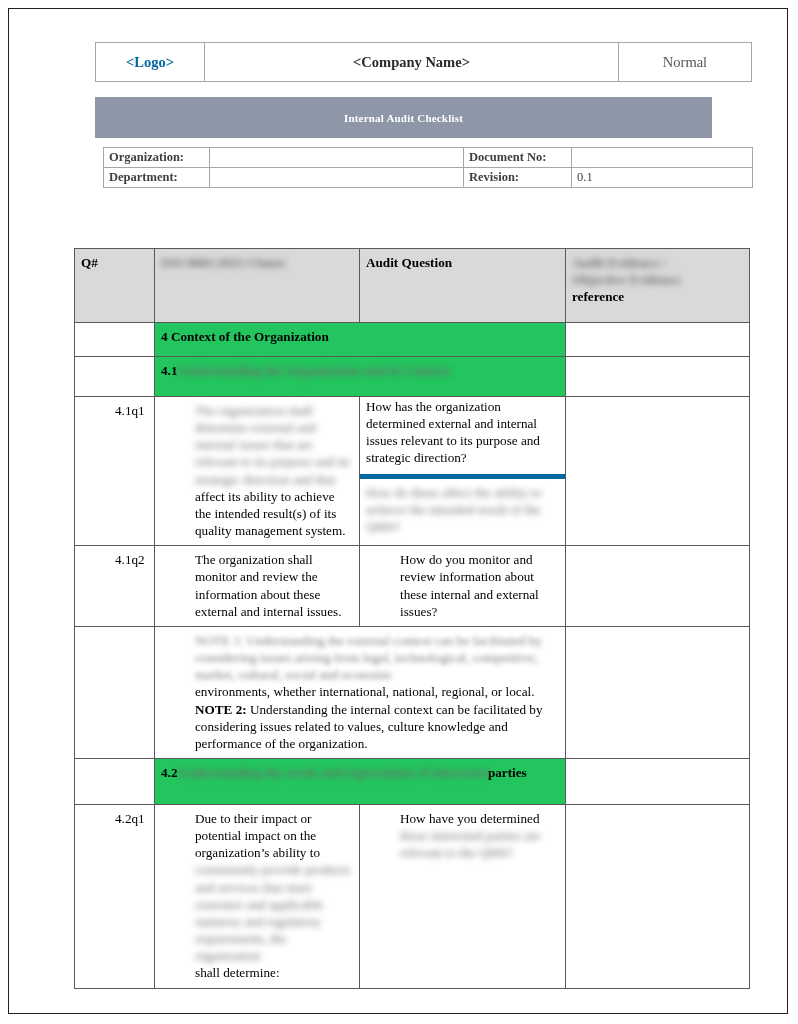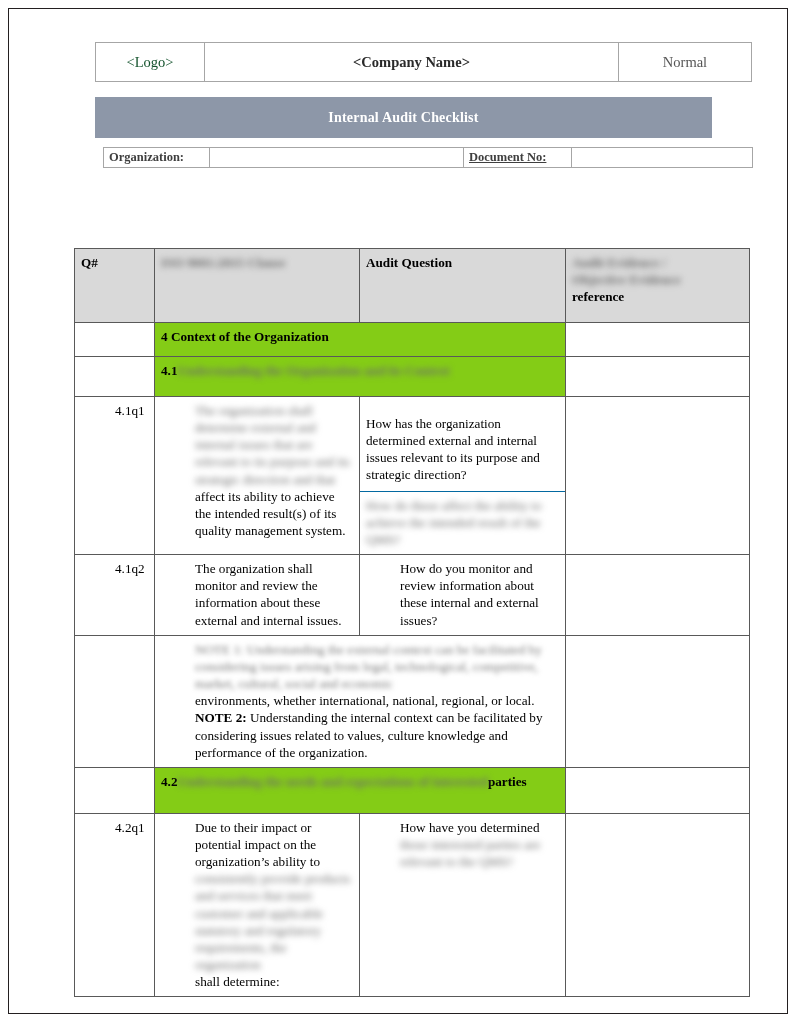--- a/index.html
+++ b/index.html
@@ -46,36 +46,36 @@
     table-layout: fixed;
   }
   .hdr-table td {
     border: 1px solid #a6a6a6;
     height: 38px;
     text-align: center;
     vertical-align: middle;
     font-size: 14.5px;
     padding: 0 6px;
   }
-  .hdr-logo   { width: 96px;  font-weight: normal; color: #14532d; }
+  .hdr-logo   { width: 96px;  font-weight: bold; color: #0369a1; }
   .hdr-name   { width: 401px; font-weight: bold; color: #2a2a2a; }
   .hdr-status { width: 120px; font-weight: normal; color: #555555; }
 
   
   .title-band {
     position: absolute;
     left: 86px;
     top: 88px;
     width: 617px;
     height: 41px;
     box-sizing: border-box;
     background: #8d97a8;
     border: 1px solid #8d97a8;
     color: #ffffff;
-    font-size: 14px;
+    font-size: 11px;
     font-weight: bold;
     display: flex;
     align-items: center;
     justify-content: center;
     letter-spacing: .2px;
   }
 
   
   .meta-table {
     position: absolute;
@@ -89,21 +89,21 @@
   .meta-table td {
     border: 1px solid #a6a6a6;
     height: 19px;
     font-size: 12.5px;
     padding: 0 5px;
     vertical-align: middle;
     color: #3f3f3f;
   }
   .meta-label { font-weight: bold; width: 95px; }
   .meta-val   { width: 243px; }
-  .meta-label2{ font-weight: bold; width: 97px; text-decoration: underline; }
+  .meta-label2{ font-weight: bold; width: 97px; }
   .meta-val2  { width: 170px; }
 
   
   .chk-table {
     position: absolute;
     left: 65px;
     top: 239px;
     width: 675px;
     border-collapse: collapse;
     table-layout: fixed;
@@ -122,21 +122,21 @@
   .col-ev   { width: 184px; }
 
   thead td {
     background: #d9d9d9;
     font-weight: bold;
     font-size: 13.5px;
     vertical-align: middle;
     height: 62px;
   }
   .sec-row td {
-    background: #84cc16;
+    background: #22c55e;
     font-weight: bold;
     height: 22px;
   }
   .sec-row td.blank-ev {
     background: #ffffff;
     font-weight: normal;
   }
   .body-row td { background: #ffffff; padding-left: 40px; }
 
   
@@ -181,20 +181,26 @@
     </div>
 
     <table class="meta-table">
       <tbody>
           <tr>
         <td class="meta-label">Organization:</td>
         <td class="meta-val"></td>
         <td class="meta-label2">Document No:</td>
         <td class="meta-val2"></td>
       </tr>
+      <tr>
+        <td class="meta-label">Department:</td>
+        <td class="meta-val"></td>
+        <td class="meta-label2">Revision:</td>
+        <td class="meta-val2">0.1</td>
+      </tr>
     </tbody>
       </table>
 
     <table class="chk-table">
       <colgroup>
         <col class="col-q">
           <col class="col-req">
           <col class="col-aq">
           <col class="col-ev">
       </colgroup>
@@ -230,21 +236,21 @@
           <td class="blank-ev"></td>
         </tr>
 
         <tr class="body-row">
           <td>4.1q1</td>
           <td>
             <span class="blur-blk">The organization shall determine external and internal issues that are relevant to its purpose and its strategic direction and that</span>
             <span style="display:block;">affect its ability to achieve the intended result(s) of its quality management system.</span>
           </td>
           <td style="padding:0;">
-            <div style="padding:18px 6px 7px 6px;border-bottom:1px solid #0369a1;">How has the organization determined external and internal issues relevant to its purpose and strategic direction?</div>
+            <div style="padding:1px 6px 7px 6px;border-bottom:5px solid #0369a1;">How has the organization determined external and internal issues relevant to its purpose and strategic direction?</div>
             <div style="padding:5px 6px 6px 6px;">
               <span class="blur-blk">How do these affect the ability to achieve the intended result of the QMS?</span>
             </div>
           </td>
           <td></td>
         </tr>
 
         <tr class="body-row">
           <td>4.1q2</td>
           <td>The organization shall monitor and review the information about these external and internal issues.</td>

